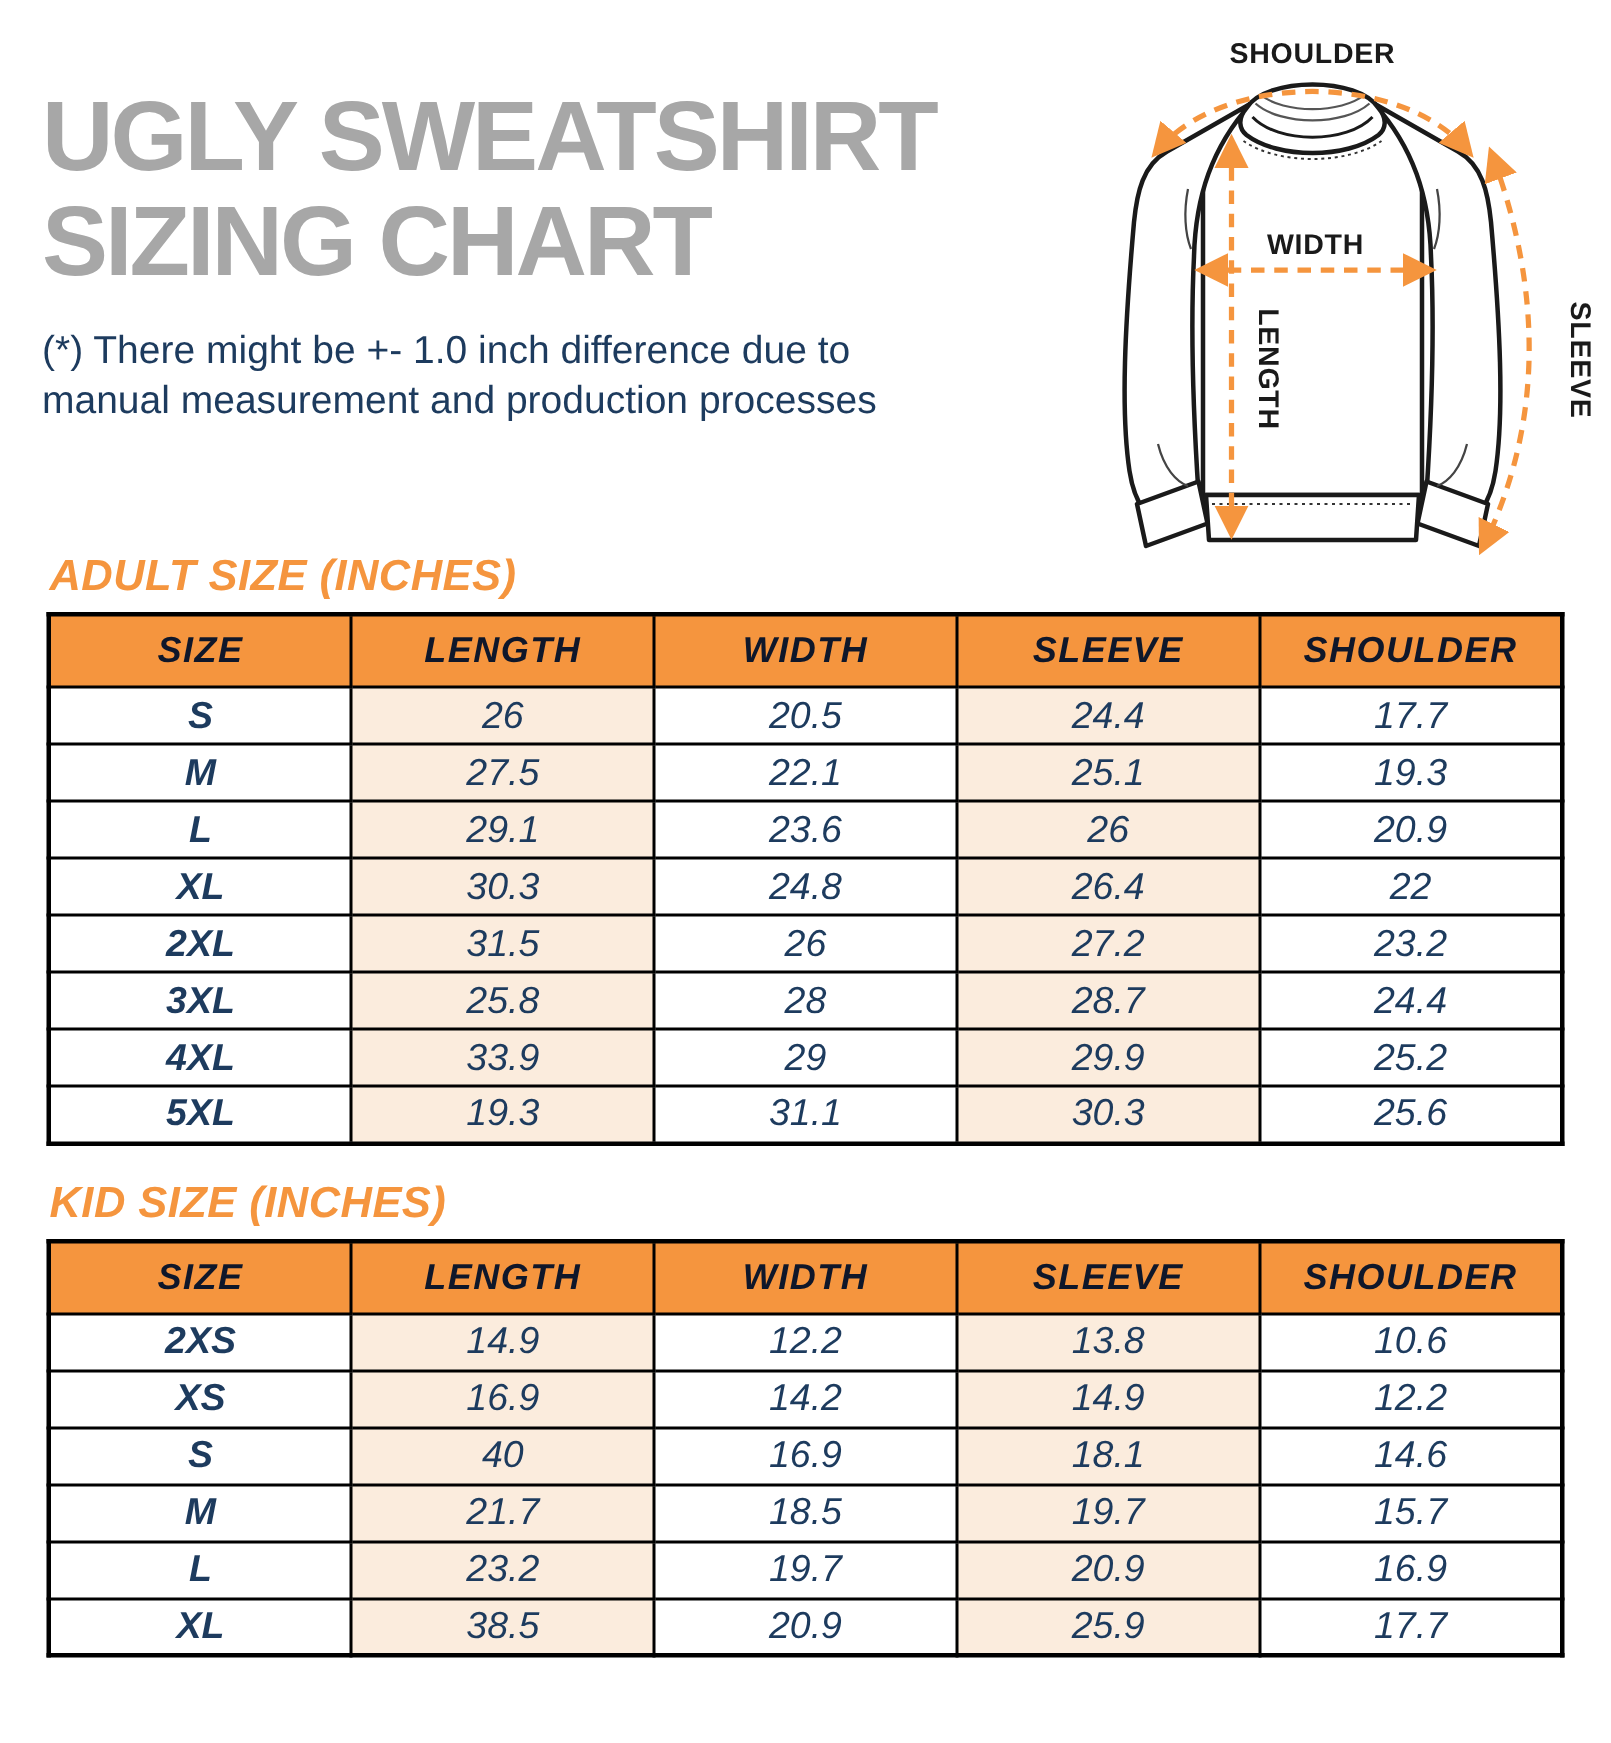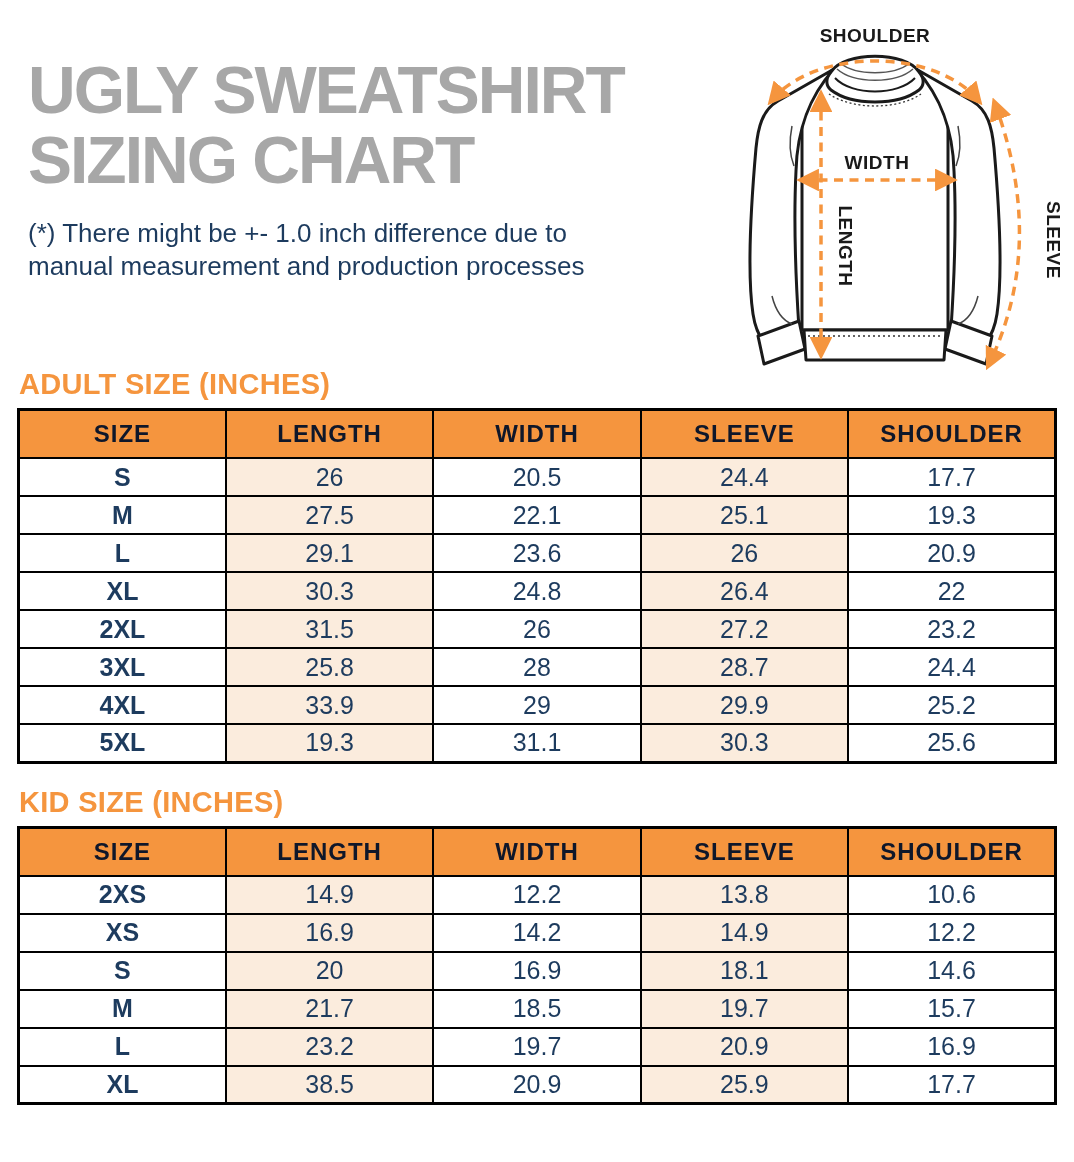--- a/index.html
+++ b/index.html
@@ -17,21 +17,21 @@
     color: #A7A7A7; letter-spacing: -2px; white-space: nowrap;
   }
   .disclaimer { margin-top: 21px; font-size: 26px; color: #1D3B5E; line-height: 1.28; }
   .disclaimer span { display: block; white-space: nowrap; }
   .diagram { position: absolute; right: 2px; top: 6px; }
   .diagram text {
     font-family: "Liberation Sans", sans-serif; font-weight: bold;
     font-size: 19px; fill: #1a1a1a; letter-spacing: 0.5px;
   }
   
-  .section { margin: 0 17px; }
+  .section { margin: 0 31px; font-style: italic; }
   .kid-section { margin-top: 22px; }
   .section-heading {
     margin: 0 0 7px 2px; font-size: 29px; font-weight: bold;
     color: #F5953E; letter-spacing: 0.3px;
   }
   table.size-table {
     width: 100%; border-collapse: collapse; border: 3px solid #000;
     table-layout: fixed;
   }
   .size-table th {
@@ -220,21 +220,21 @@
           </tr>
           <tr>
             <td>XS</td>
             <td>16.9</td>
             <td>14.2</td>
             <td>14.9</td>
             <td>12.2</td>
           </tr>
           <tr>
             <td>S</td>
-            <td>20</td>
+            <td>40</td>
             <td>16.9</td>
             <td>18.1</td>
             <td>14.6</td>
           </tr>
           <tr>
             <td>M</td>
             <td>21.7</td>
             <td>18.5</td>
             <td>19.7</td>
             <td>15.7</td>

